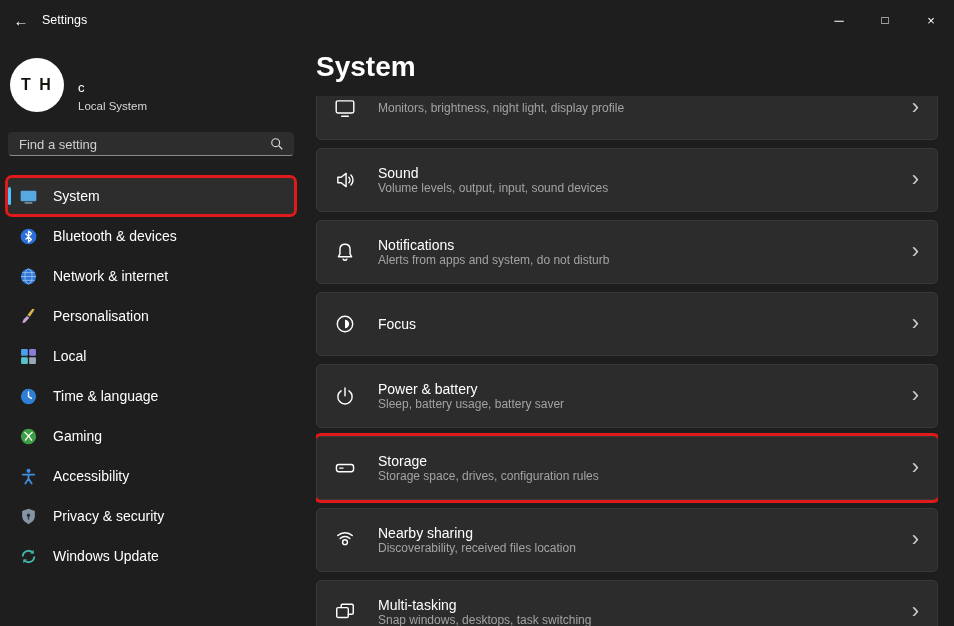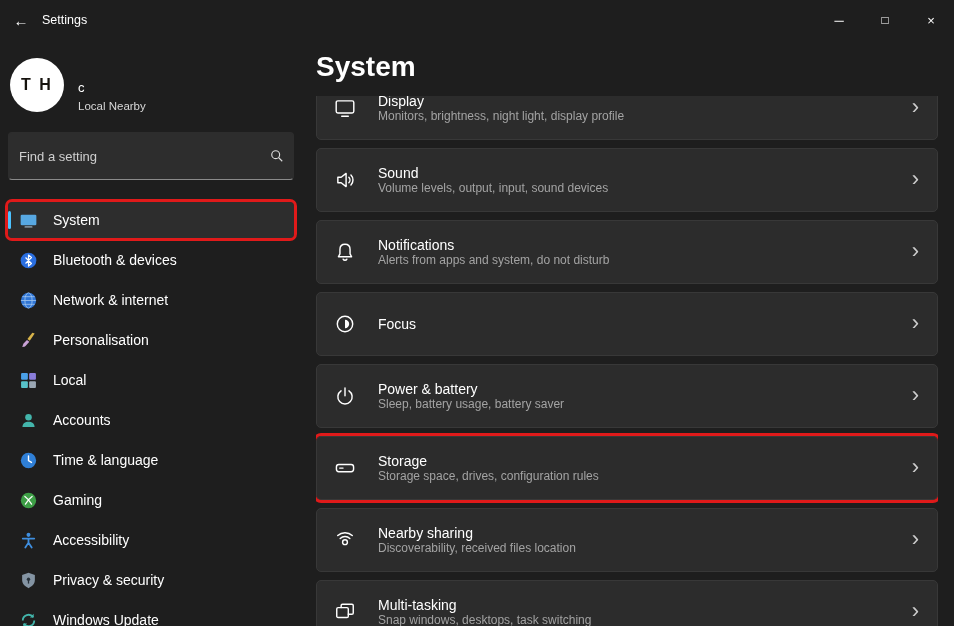--- a/index.html
+++ b/index.html
@@ -21,21 +21,21 @@
 
   
   .sidebar { position:absolute; top:40px; left:0; width:302px; bottom:0; padding:8px 8px 0 8px; }
   .user-row { display:flex; align-items:flex-end; gap:14px; padding:10px 4px 20px 2px; }
   .avatar { width:54px; height:54px; border-radius:50%; background:#fff; color:#16130e;
             display:flex; align-items:center; justify-content:center;
             font-size:16px; font-weight:bold; letter-spacing:2px; flex:0 0 auto; }
   .user-name { font-size:13px; margin-bottom:5px; }
   .user-sub { font-size:11.5px; color:#d8d8d8; }
 
-  .searchbox { margin:0 0 20px 0; height:48px; background:#2d2d2d; border-radius:4px;
+  .searchbox { margin:0 0 20px 0; height:24px; background:#2d2d2d; border-radius:4px;
                border:1px solid #2d2d2d; border-bottom:1px solid #8a8a8a;
                display:flex; align-items:center; }
   .searchbox input { flex:1; background:transparent; border:none; outline:none; color:#e8e8e8;
                      font-size:13px; padding:0 10px; font-family:inherit; }
   .searchbox input::placeholder { color:#cfcfcf; opacity:1; }
   .search-icon { width:32px; display:flex; justify-content:center; align-items:center; }
 
   .nav { display:flex; flex-direction:column; }
   .nav-item { position:relative; display:flex; align-items:center; gap:16px; height:36px;
               margin:2px 0; padding:0 12px; border-radius:4px; font-size:14px; }
@@ -82,21 +82,21 @@
     </div>
   </div>
 </div>
 
 <div class="sidebar">
 
   <div class="user-row">
     <div class="avatar">T H</div>
     <div>
       <div class="user-name">c</div>
-      <div class="user-sub">Local Nearby</div>
+      <div class="user-sub">Local System</div>
     </div>
   </div>
 
   <div class="searchbox">
     <input type="text" placeholder="Find a setting" style="">
     <span class="search-icon">
       <svg viewBox="0 0 16 16" width="14" height="14">
           <circle cx="6.5" cy="6.5" r="4.5" fill="none" stroke="#dddddd" stroke-width="1.3"></circle>
           <path d="M10 10 L14 14" stroke="#dddddd" stroke-width="1.3"></path>
         </svg>
@@ -151,29 +151,20 @@
         <svg viewBox="0 0 16 16">
             <rect x="1" y="1" width="6.4" height="6.4" rx="1" fill="#4aa0e8"></rect>
             <rect x="8.6" y="1" width="6.4" height="6.4" rx="1" fill="#8a7ddb"></rect>
             <rect x="1" y="8.6" width="6.4" height="6.4" rx="1" fill="#57c2c9"></rect>
             <rect x="8.6" y="8.6" width="6.4" height="6.4" rx="1" fill="#9aa7b4"></rect>
           </svg>
       </span>
       <span>Local</span>
     </div>
 
-    <div class="nav-item">
-      <span class="icon16">
-        <svg viewBox="0 0 16 16">
-            <circle cx="8" cy="5" r="3.1" fill="#43b5ab"></circle>
-            <path d="M2.3 14.2 C2.3 10.9 4.8 9.2 8 9.2 C11.2 9.2 13.7 10.9 13.7 14.2 Z" fill="#43b5ab"></path>
-          </svg>
-      </span>
-      <span>Accounts</span>
-    </div>
 
     <div class="nav-item">
       <span class="icon16">
         <svg viewBox="0 0 16 16">
             <circle cx="8" cy="8" r="7.2" fill="#2f7fd6"></circle>
             <path d="M8 3.8 V8 L10.8 9.8" stroke="#ffffff" stroke-width="1.3" fill="none" stroke-linecap="round"></path>
           </svg>
       </span>
       <span>Time &amp; language</span>
     </div>
@@ -230,21 +221,20 @@
   <div class="cards-viewport">
 
     <div class="card first">
       <span class="icon20">
         <svg viewBox="0 0 20 20">
             <rect x="2" y="3.5" width="16" height="11" rx="1.5"></rect>
             <path d="M7 17.5 h6"></path>
           </svg>
       </span>
       <div class="card-text">
-        <div class="card-title">Display</div>
         <div class="card-sub">Monitors, brightness, night light, display profile</div>
       </div>
       <span class="chevron">›</span>
     </div>
 
     <div class="card">
       <span class="icon20">
         <svg viewBox="0 0 20 20">
             <path d="M3.5 7.5 h3 L11 4 v12 l-4.5-3.5 h-3 z"></path>
             <path d="M13.5 7.5 a3.6 3.6 0 0 1 0 5"></path>

